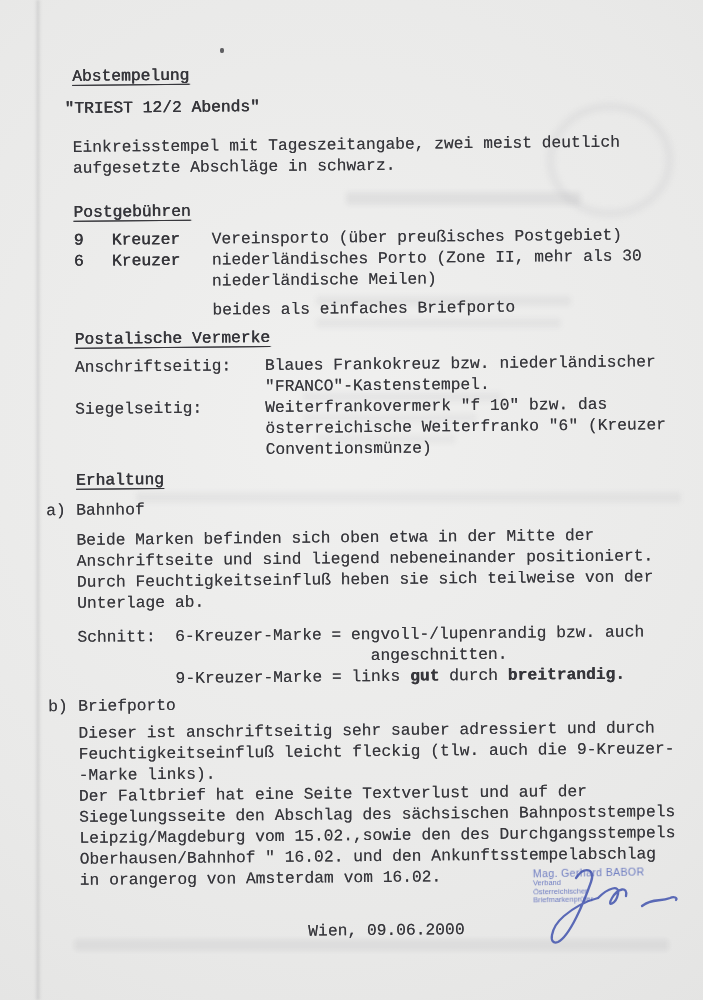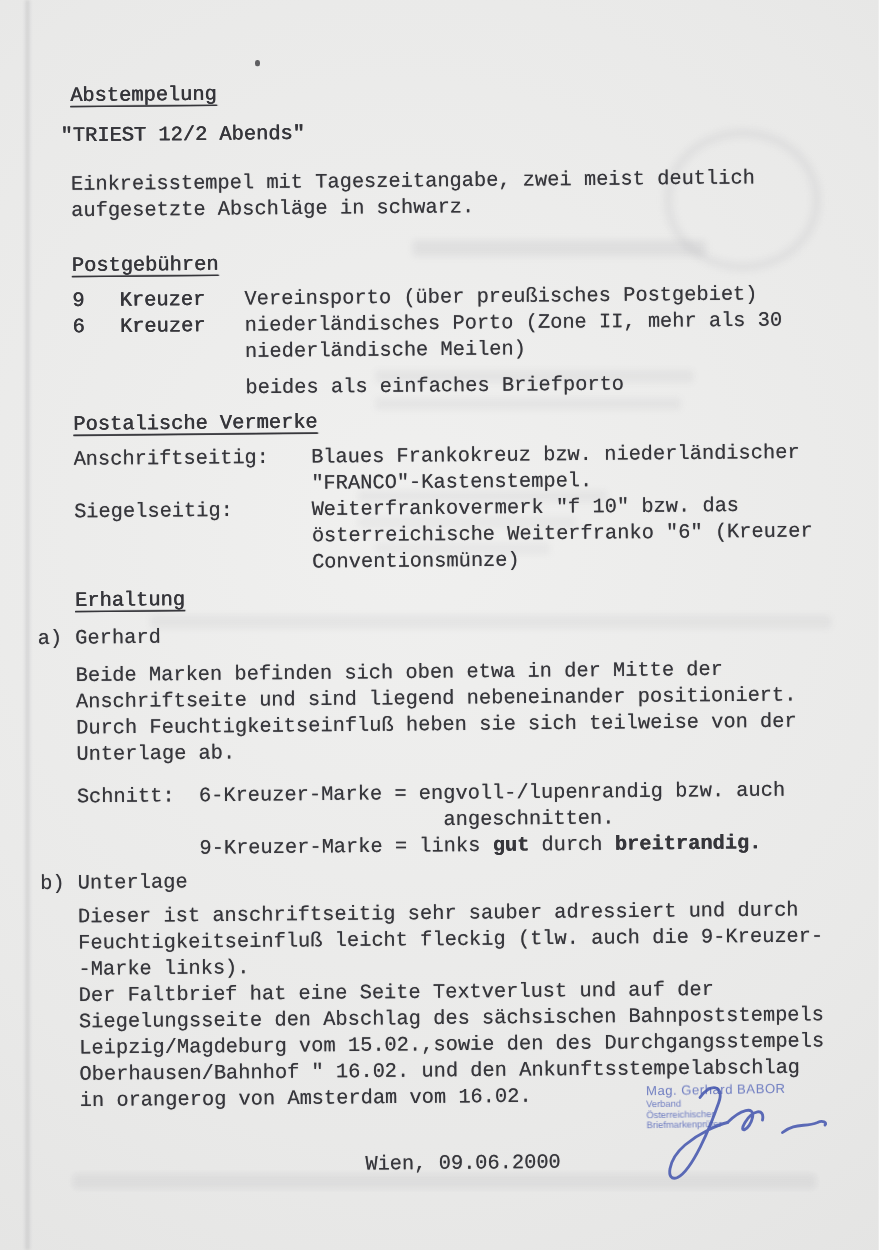--- a/index.html
+++ b/index.html
@@ -2,21 +2,21 @@
 <html><head>
 <meta charset="utf-8">
 <style>
   html,body{margin:0;padding:0;}
   body{
     width:703px;height:1000px;overflow:hidden;position:relative;
     background:
       radial-gradient(ellipse 120% 90% at 46% 42%, #f0f0ef 0%, #e9e9e8 55%, #e3e3e2 85%, #dfdfde 100%);
     font-family:"Liberation Mono","DejaVu Sans Mono",monospace;
   }
-  .page{position:absolute;inset:0;}
+  .page{position:absolute;inset:0;margin-left:16px;}
   
   .fold-line{position:absolute;left:19px;top:0;width:6px;height:1000px;
     background:linear-gradient(to right, rgba(255,255,255,0), rgba(120,120,126,0.22), rgba(255,255,255,0));
     filter:blur(1.2px);}
   .speck{position:absolute;left:204px;top:48px;width:4px;height:5px;background:#46464a;border-radius:40%;opacity:.85;}
   .watermark-ring{position:absolute;left:531px;top:103px;width:112px;height:100px;border-radius:50%;
     border:7px solid rgba(170,170,172,0.16);filter:blur(3px);}
   .smudge{position:absolute;background:rgba(150,150,158,0.14);filter:blur(2.4px);border-radius:3px;transform:scaleX(-1);}
   .sm1{left:330px;top:192px;width:235px;height:13px;}
   .sm2{left:300px;top:296px;width:255px;height:10px;opacity:.8;}
@@ -114,33 +114,33 @@
         <span class="pre">Weiterfrankovermerk "f 10" bzw. das
 österreichische Weiterfranko "6" (Kreuzer
 Conventionsmünze)</span>
       </div>
     </div>
 
     <div class="h h-erh">Erhaltung</div>
 
     <div class="item-row">
       <span class="marker">a)</span>
-      <span>Gerhard</span>
+      <span>Bahnhof</span>
     </div>
     <div class="p-marken pre">Beide Marken befinden sich oben etwa in der Mitte der
 Anschriftseite und sind liegend nebeneinander positioniert.
 Durch Feuchtigkeitseinfluß heben sie sich teilweise von der
 Unterlage ab.</div>
     <div class="schnitt"><span>Schnitt:  6-Kreuzer-Marke = engvoll-/lupenrandig bzw. auch
 </span><span>                              angeschnitten.
 </span><span>          9-Kreuzer-Marke = links </span><span class="b">gut</span><span> durch </span><span class="b">breitrandig.</span></div>
 
     <div class="item-row item-row-b">
       <span class="marker">b)</span>
-      <span>Unterlage</span>
+      <span>Briefporto</span>
     </div>
     <div class="p-falt1 pre">Dieser ist anschriftseitig sehr sauber adressiert und durch
 Feuchtigkeitseinfluß leicht fleckig (tlw. auch die 9-Kreuzer-
 -Marke links).</div>
     <div class="p-falt2 pre">Der Faltbrief hat eine Seite Textverlust und auf der
 Siegelungsseite den Abschlag des sächsischen Bahnpoststempels
 Leipzig/Magdeburg vom 15.02.,sowie den des Durchgangsstempels
 Oberhausen/Bahnhof "  16.02. und den Ankunftsstempelabschlag
 in orangerog von Amsterdam vom 16.02.</div>
 

